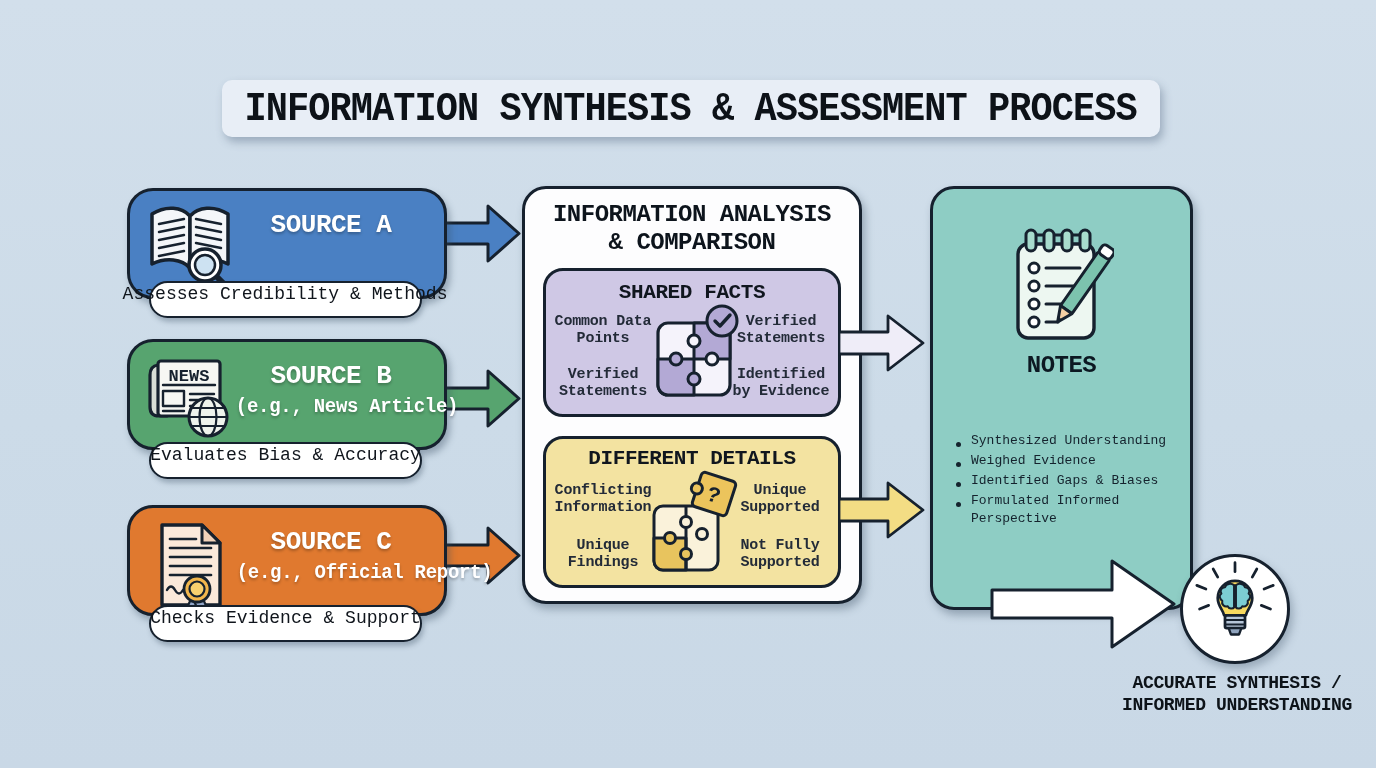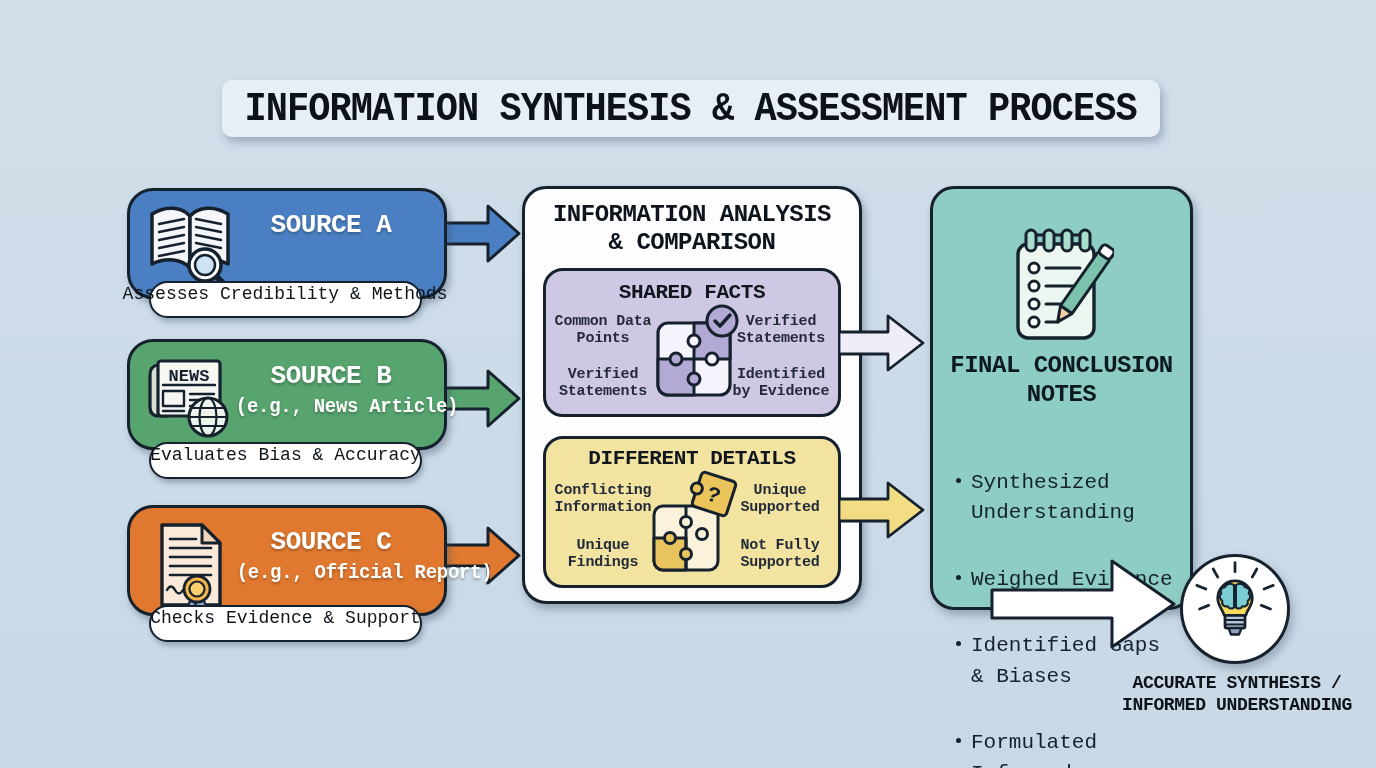--- a/index.html
+++ b/index.html
@@ -63,21 +63,21 @@
 
   
   .conclusion-box {
     position:absolute; left:930px; top:186px; width:263px; height:424px;
     background:#8ecdc4; border:3px solid #16212e; border-radius:24px;
     box-shadow:3px 5px 8px rgba(60,80,100,0.40);
   }
   .conclusion-title { position:absolute; left:930px; top:352px; width:263px; text-align:center;
     font-size:24px; font-weight:800; letter-spacing:-0.5px; line-height:1.2; color:#0c1822; }
   .conclusion-list { position:absolute; left:954px; top:432px; width:228px; list-style:none; }
-  .conclusion-list li { position:relative; padding-left:17px; font-size:21px; line-height:1.45; color:#14222d; margin-bottom:1px;margin-top:36px; }
+  .conclusion-list li { position:relative; padding-left:17px; font-size:13px; line-height:1.45; color:#14222d; margin-bottom:1px; }
   .conclusion-list li::before { content:""; position:absolute; left:2px; top:10px; width:5px; height:5px; border-radius:50%; background:#14222d; }
 
   
   .bulb-circle {
     position:absolute; left:1180px; top:554px; width:110px; height:110px;
     background:#ffffff; border:3px solid #16212e; border-radius:50%;
     display:flex; align-items:center; justify-content:center;
     box-shadow:3px 5px 8px rgba(60,80,100,0.35); z-index:8;
   }
   .outcome-caption { position:absolute; left:1100px; top:672px; width:274px; text-align:center;
@@ -258,21 +258,20 @@
         <line x1="38" y1="98" x2="50" y2="98" stroke-width="3"></line>
       <g transform="rotate(35 72 66)">
         <rect x="65" y="24" width="14" height="66" rx="2" fill="#7cc3ae" stroke-width="3"></rect>
         <rect x="65" y="14" width="14" height="11" rx="4" fill="#ffffff" stroke-width="3"></rect>
         <path d="M65 90 h14 l-7 15 Z" fill="#f5cfa3" stroke-width="3"></path>
         <path d="M70 101 l2 4 2 -4 Z" fill="#16212e" stroke-width="1"></path>
       </g>
     </g>
   </svg>
   <div class="conclusion-title">
-    <div>FINAL CONCLUSION</div>
     <div>NOTES</div>
   </div>
   <ul class="conclusion-list">
     <li>Synthesized Understanding</li>
     <li>Weighed Evidence</li>
     <li>Identified Gaps &amp; Biases</li>
     <li>Formulated Informed Perspective</li>
   </ul>
 
   <svg class="flow-arrow" style="left:990px; top:556px; z-index:7;" width="188" height="96" viewBox="0 0 188 96">

